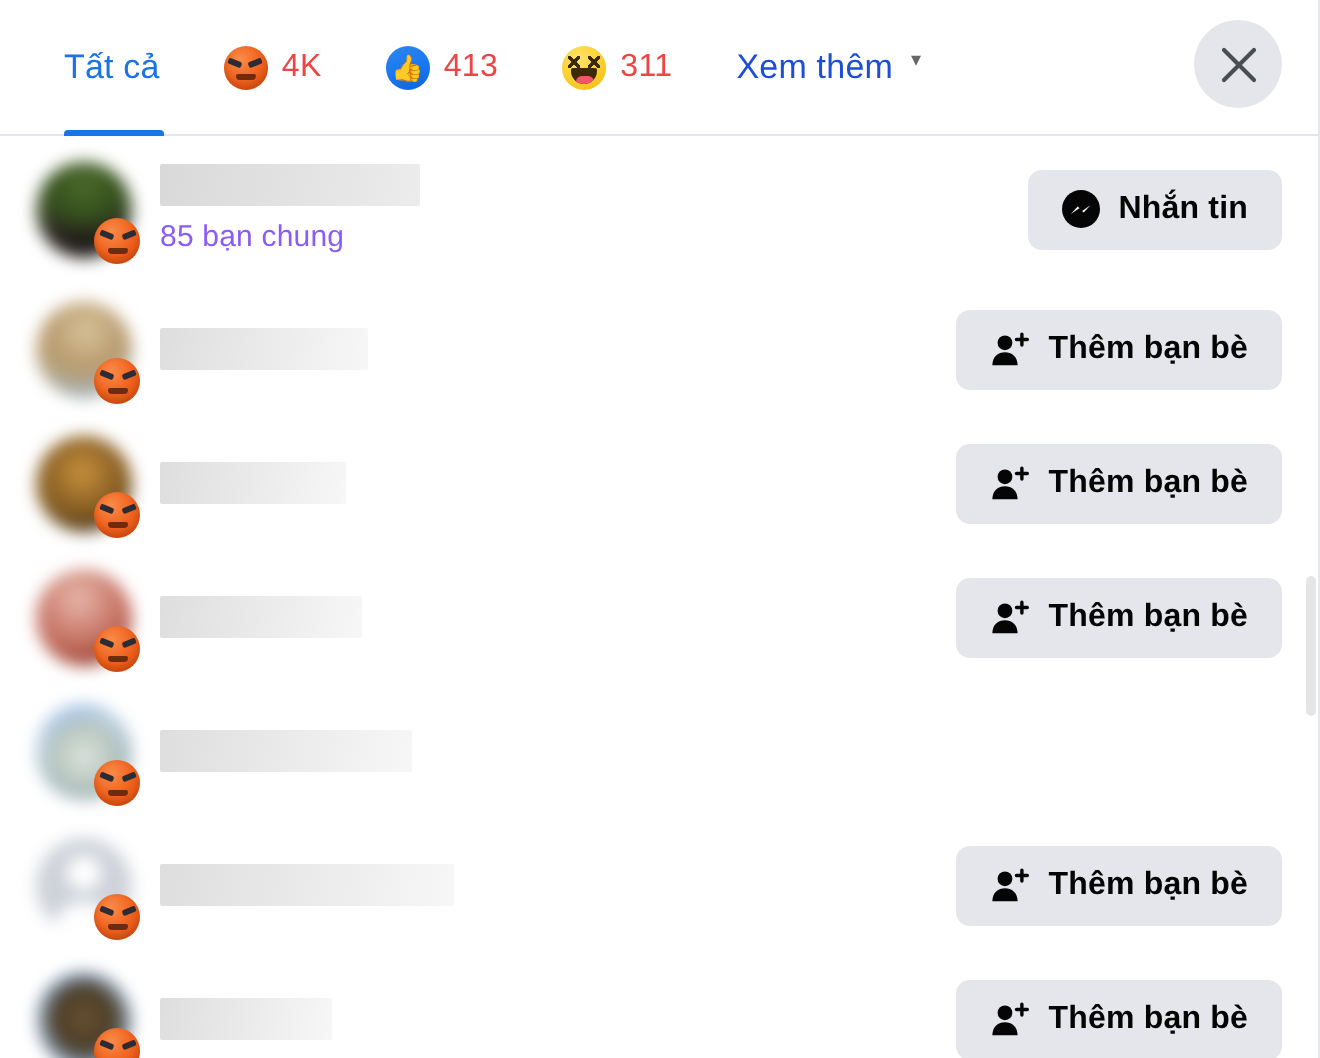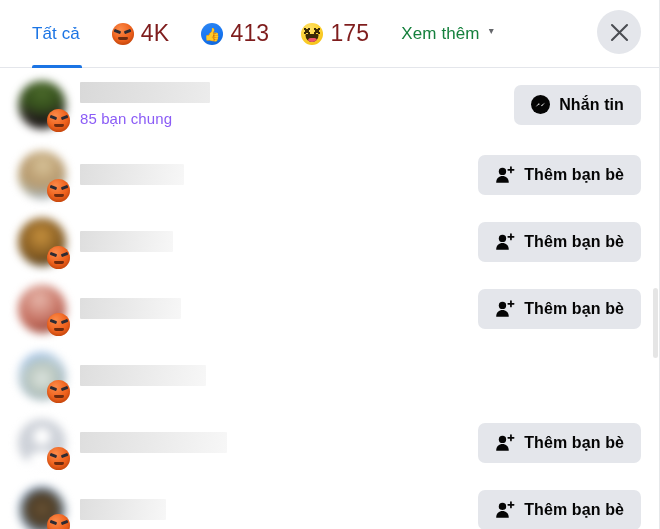--- a/index.html
+++ b/index.html
@@ -42,41 +42,41 @@
     padding: 0 16px;
     cursor: pointer;
     background: transparent;
     border: none;
     font-family: "Liberation Sans", sans-serif;
   }
   .tab:first-child { padding-left: 14px; text-align: right; }
 
   .tab-label {
     font-size: 17px;
-    color: #15803d;
+    color: #1d4ed8;
     white-space: nowrap;
     letter-spacing: 0.1px;
   }
   .tab.active .tab-label {
     color: #1b74e4;
     font-weight: 400;
   }
   .tab-underline {
     position: absolute;
     left: 14px;
     right: 14px;
     bottom: 0;
     height: 3px;
     border-radius: 2px 2px 0 0;
     background: #1b74e4;
   }
 
   .tab-count {
-    font-size: 23px;
-    color: #7f1d1d;
+    font-size: 16px;
+    color: #ef4444;
     letter-spacing: 0.2px;
   }
 
   .reaction {
     width: 22px;
     height: 22px;
     border-radius: 50%;
     flex: 0 0 auto;
     position: relative;
     display: block;
@@ -361,21 +361,21 @@
       <span class="reaction like">
         <span class="thumb">👍</span>
       </span>
       <span class="tab-count">413</span>
     </div>
 
     <div class="tab">
       <span class="reaction haha">
         <span class="haha-mouth"></span>
       </span>
-      <span class="tab-count">175</span>
+      <span class="tab-count">311</span>
     </div>
 
     <div class="tab">
       <span class="tab-label">Xem thêm</span>
       <span class="more-caret">▾</span>
     </div>
 
     <button id="close-btn">
       <svg width="19" height="19" viewBox="0 0 19 19">
         <path d="M2 2 L17 17 M17 2 L2 17" stroke="#4a4d52" stroke-width="2.1" stroke-linecap="round" fill="none"></path>

